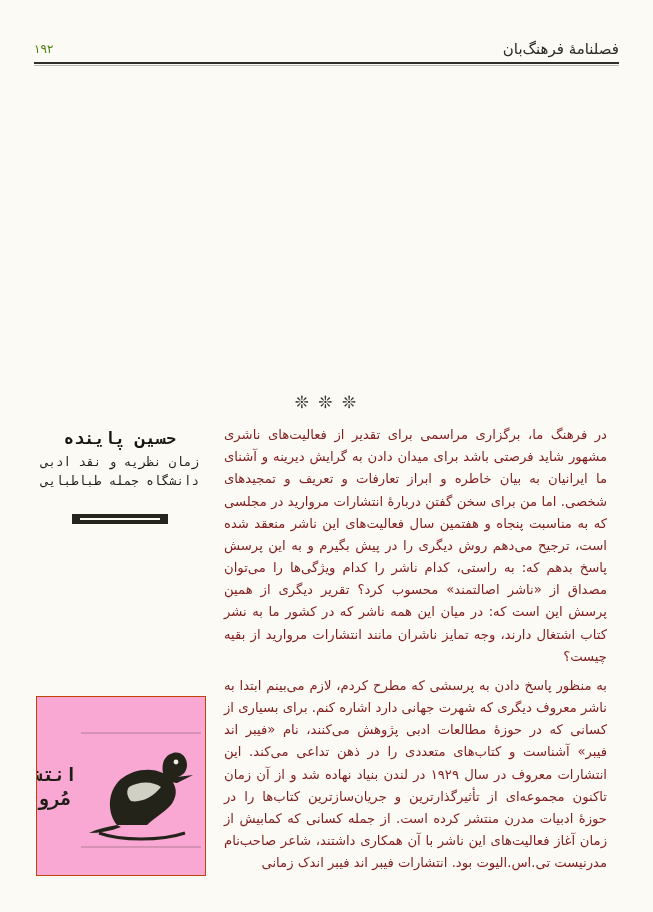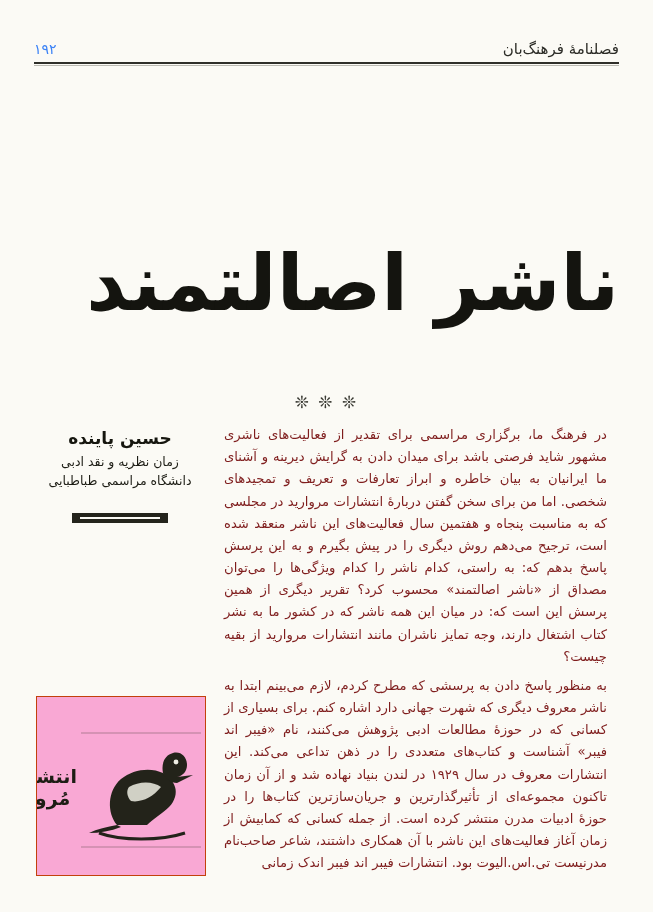--- a/index.html
+++ b/index.html
@@ -34,22 +34,22 @@
     justify-content: space-between;
     direction: rtl;
   }
   .runhead .journal {
     font-size: 15px;
     color: #2b2b26;
     letter-spacing: 0.5px;
     font-family: "DejaVu Sans", sans-serif;
   }
   .runhead .folio {
-    font-size: 14px;
-    color: #3b82f6;
+    font-size: 12px;
+    color: #4d7c0f;
     letter-spacing: 1px;
   }
   .runhead-rule {
     position: absolute;
     top: 62px;
     left: 34px;
     right: 34px;
     height: 2px;
     background: #2f2f29;
   }
@@ -105,20 +105,21 @@
     gap: 18px;
   }
   .col-text {
     flex: 1 1 auto;
     width: 392px;
   }
   .col-side {
     flex: 0 0 172px;
     width: 172px;
     position: relative;
+    font-family: Liberation Mono, monospace;
   }
 
   .para {
     font-size: 13.2px;
     line-height: 1.68;
     text-align: justify;
     text-justify: inter-word;
     color: #7f1d1d;
     margin: 0 12px 7px 0;
     font-family: "DejaVu Sans", sans-serif;
@@ -191,38 +192,35 @@
 <body>
 
 <div class="page">
 
   <div class="runhead">
     <span class="journal">فصلنامهٔ فرهنگ‌بان</span>
     <span class="folio">۱۹۲</span>
   </div>
   <div class="runhead-rule"></div>
 
-  <div class="title-wrap">
-    <div class="title">ناشر اصالتمند</div>
-  </div>
 
   <div class="ornament">❊ ❊ ❊</div>
 
   <div class="body-area">
 
     <div class="col-text">
       <p class="para">در فرهنگ ما، برگزاری مراسمی برای تقدیر از فعالیت‌های ناشری مشهور شاید فرصتی باشد برای میدان دادن به گرایش دیرینه و آشنای ما ایرانیان به بیان خاطره و ابراز تعارفات و تعریف و تمجیدهای شخصی. اما من برای سخن گفتن دربارهٔ انتشارات مروارید در مجلسی که به مناسبت پنجاه و هفتمین سال فعالیت‌های این ناشر منعقد شده است، ترجیح می‌دهم روش دیگری را در پیش بگیرم و به این پرسش پاسخ بدهم که: به راستی، کدام ناشر را کدام ویژگی‌ها را می‌توان مصداق از «ناشر اصالتمند» محسوب کرد؟ تقریر دیگری از همین پرسش این است که: در میان این همه ناشر که در کشور ما به نشر کتاب اشتغال دارند، وجه تمایز ناشران مانند انتشارات مروارید از بقیه چیست؟</p>
       <p class="para">به منظور پاسخ دادن به پرسشی که مطرح کردم، لازم می‌بینم ابتدا به ناشر معروف دیگری که شهرت جهانی دارد اشاره کنم. برای بسیاری از کسانی که در حوزهٔ مطالعات ادبی پژوهش می‌کنند، نام «فیبر اند فیبر» آشناست و کتاب‌های متعددی را در ذهن تداعی می‌کند. این انتشارات معروف در سال ۱۹۲۹ در لندن بنیاد نهاده شد و از آن زمان تاکنون مجموعه‌ای از تأثیرگذارترین و جریان‌سازترین کتاب‌ها را در حوزهٔ ادبیات مدرن منتشر کرده است. از جمله کسانی که کمابیش از زمان آغاز فعالیت‌های این ناشر با آن همکاری داشتند، شاعر صاحب‌نام مدرنیست تی.اس.الیوت بود. انتشارات فیبر اند فیبر اندک زمانی</p>
     </div>
 
     <div class="col-side">
       <div class="author">
         <div class="name">حسین پاینده</div>
         <div class="line">زمان نظریه و نقد ادبی</div>
-        <div class="line">دانشگاه مراسمی طباطبایی</div>
+        <div class="line">دانشگاه جمله طباطبایی</div>
         <div class="author-rule"></div>
       </div>
 
       <div class="logo-box">
         <div class="logo-bird">
           <svg width="128" height="122" viewBox="0 0 128 122" aria-hidden="true">
 
             <path d="M4 4 H124 M4 118 H124" stroke="#2a2a20" stroke-width="1.2" fill="none" opacity="0.35"></path>
 
             <path d="M40 96 C30 84 30 62 44 50 C56 40 74 38 86 44 C92 47 96 52 98 58

